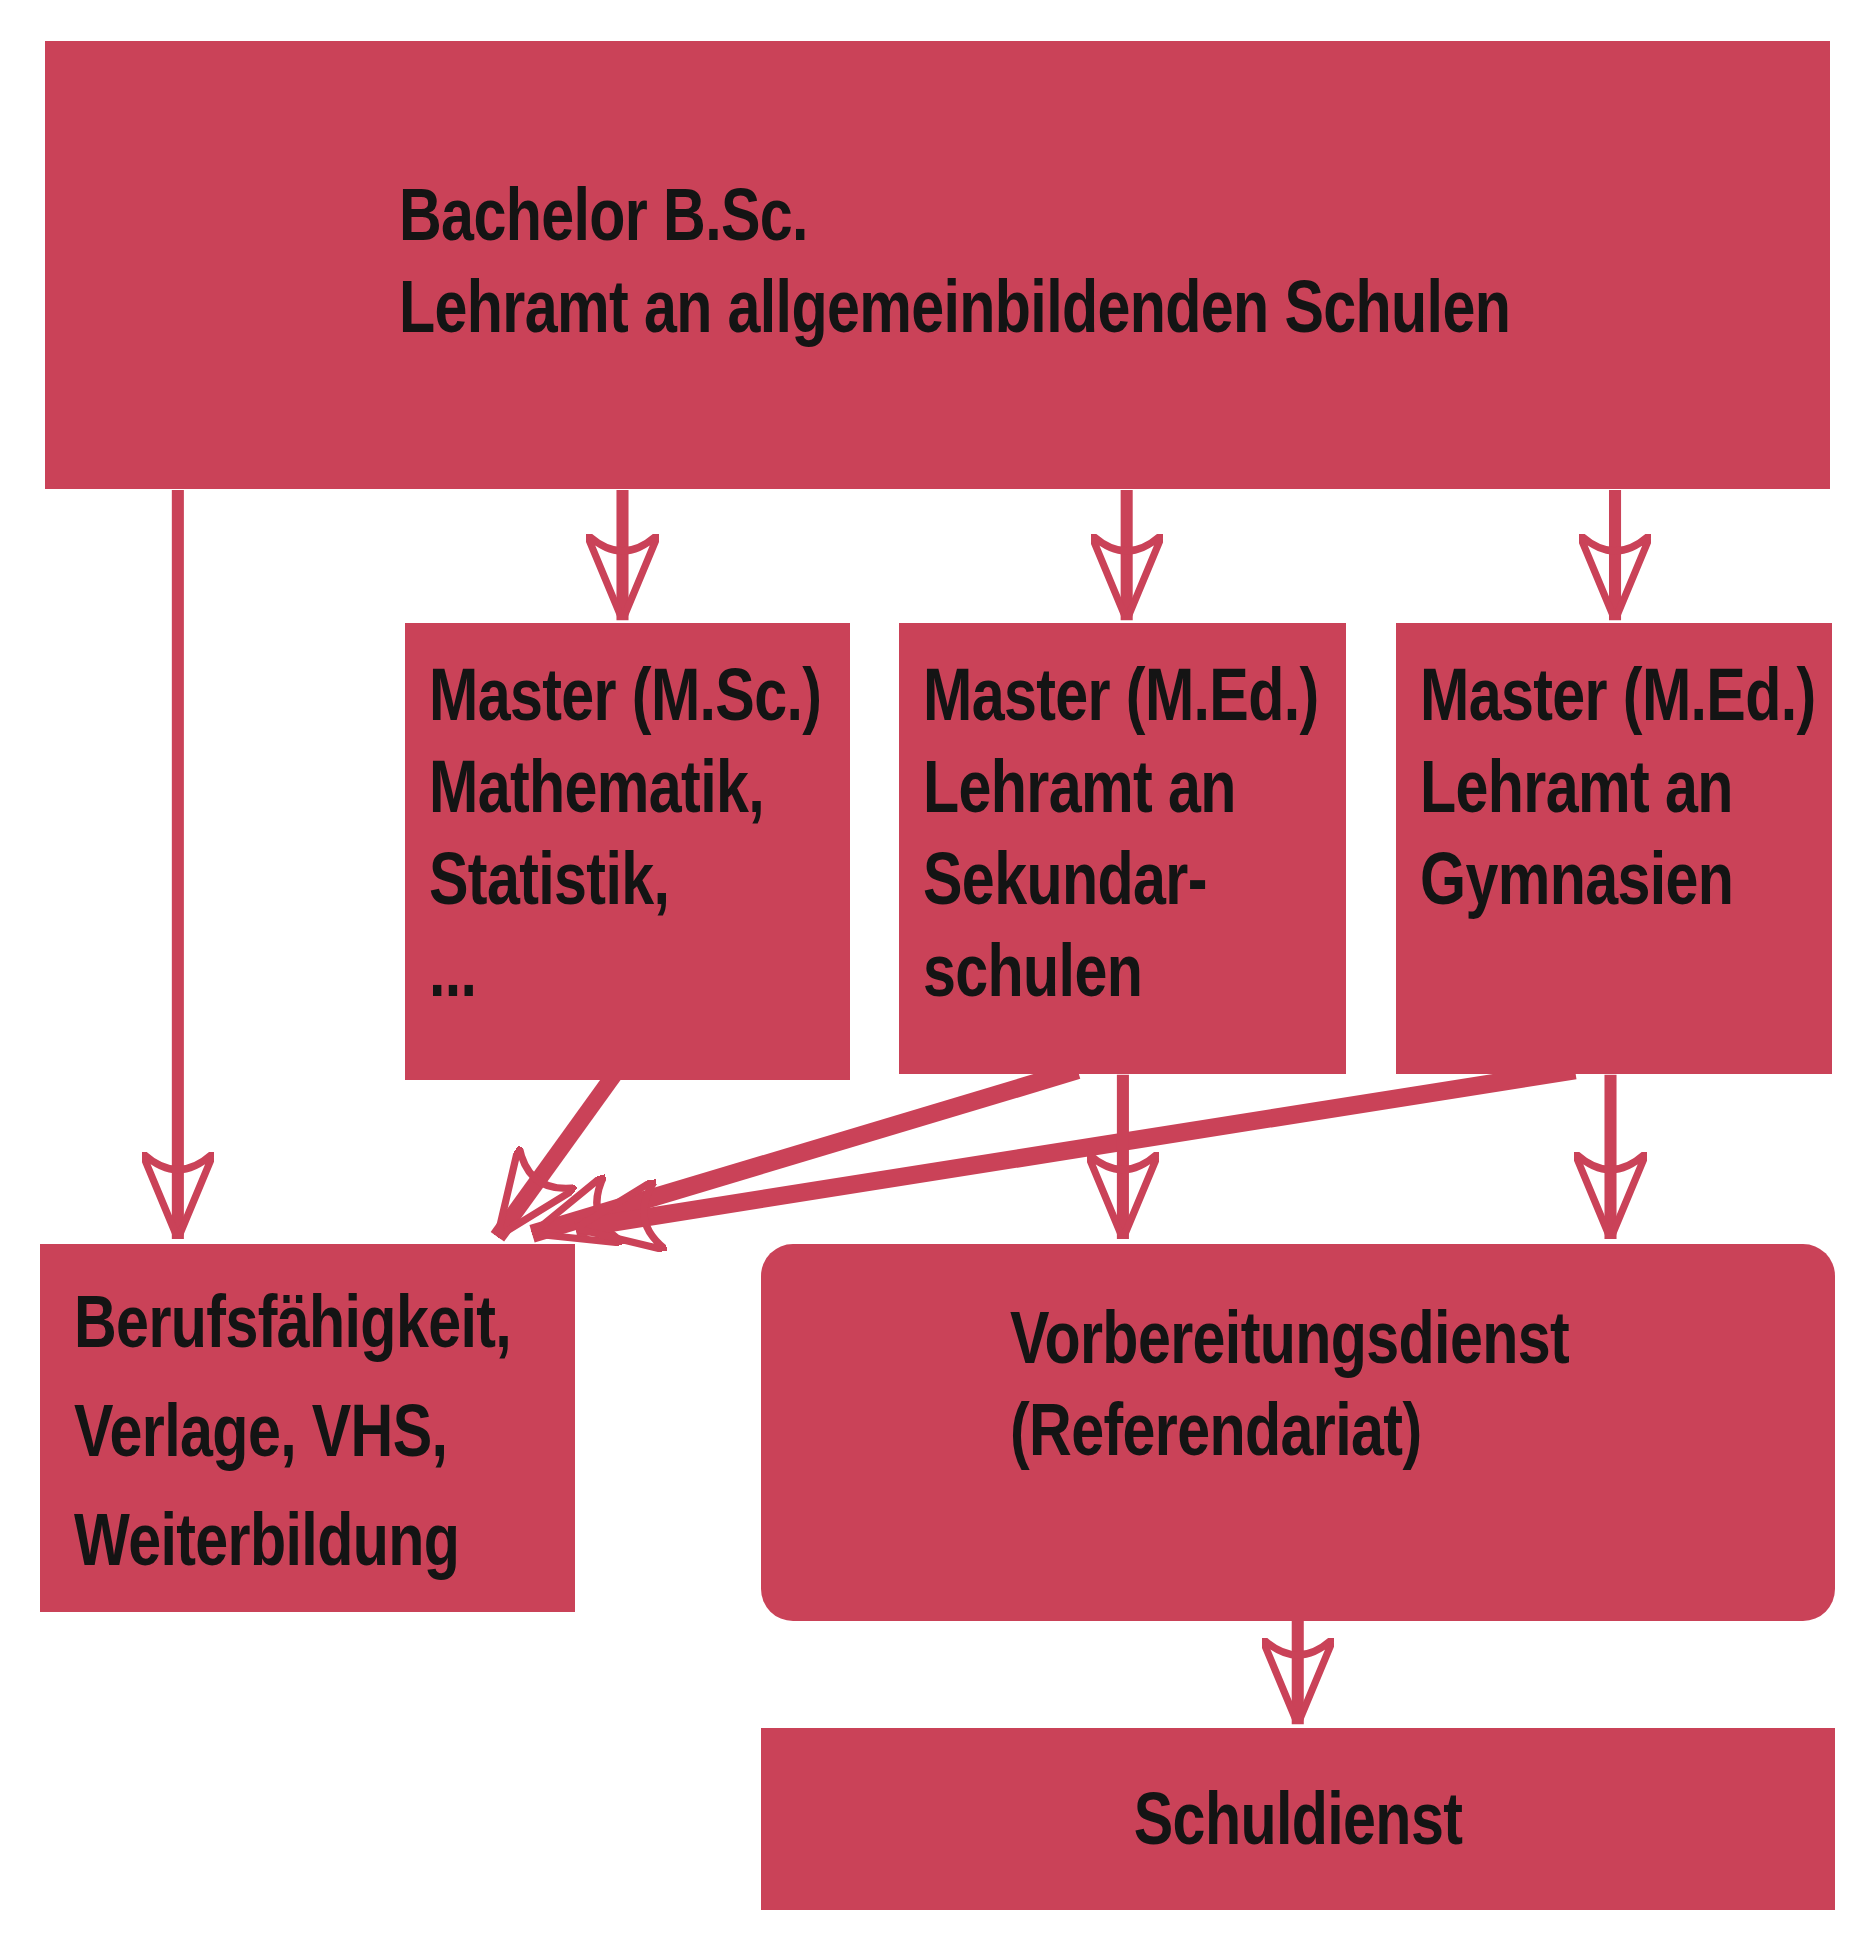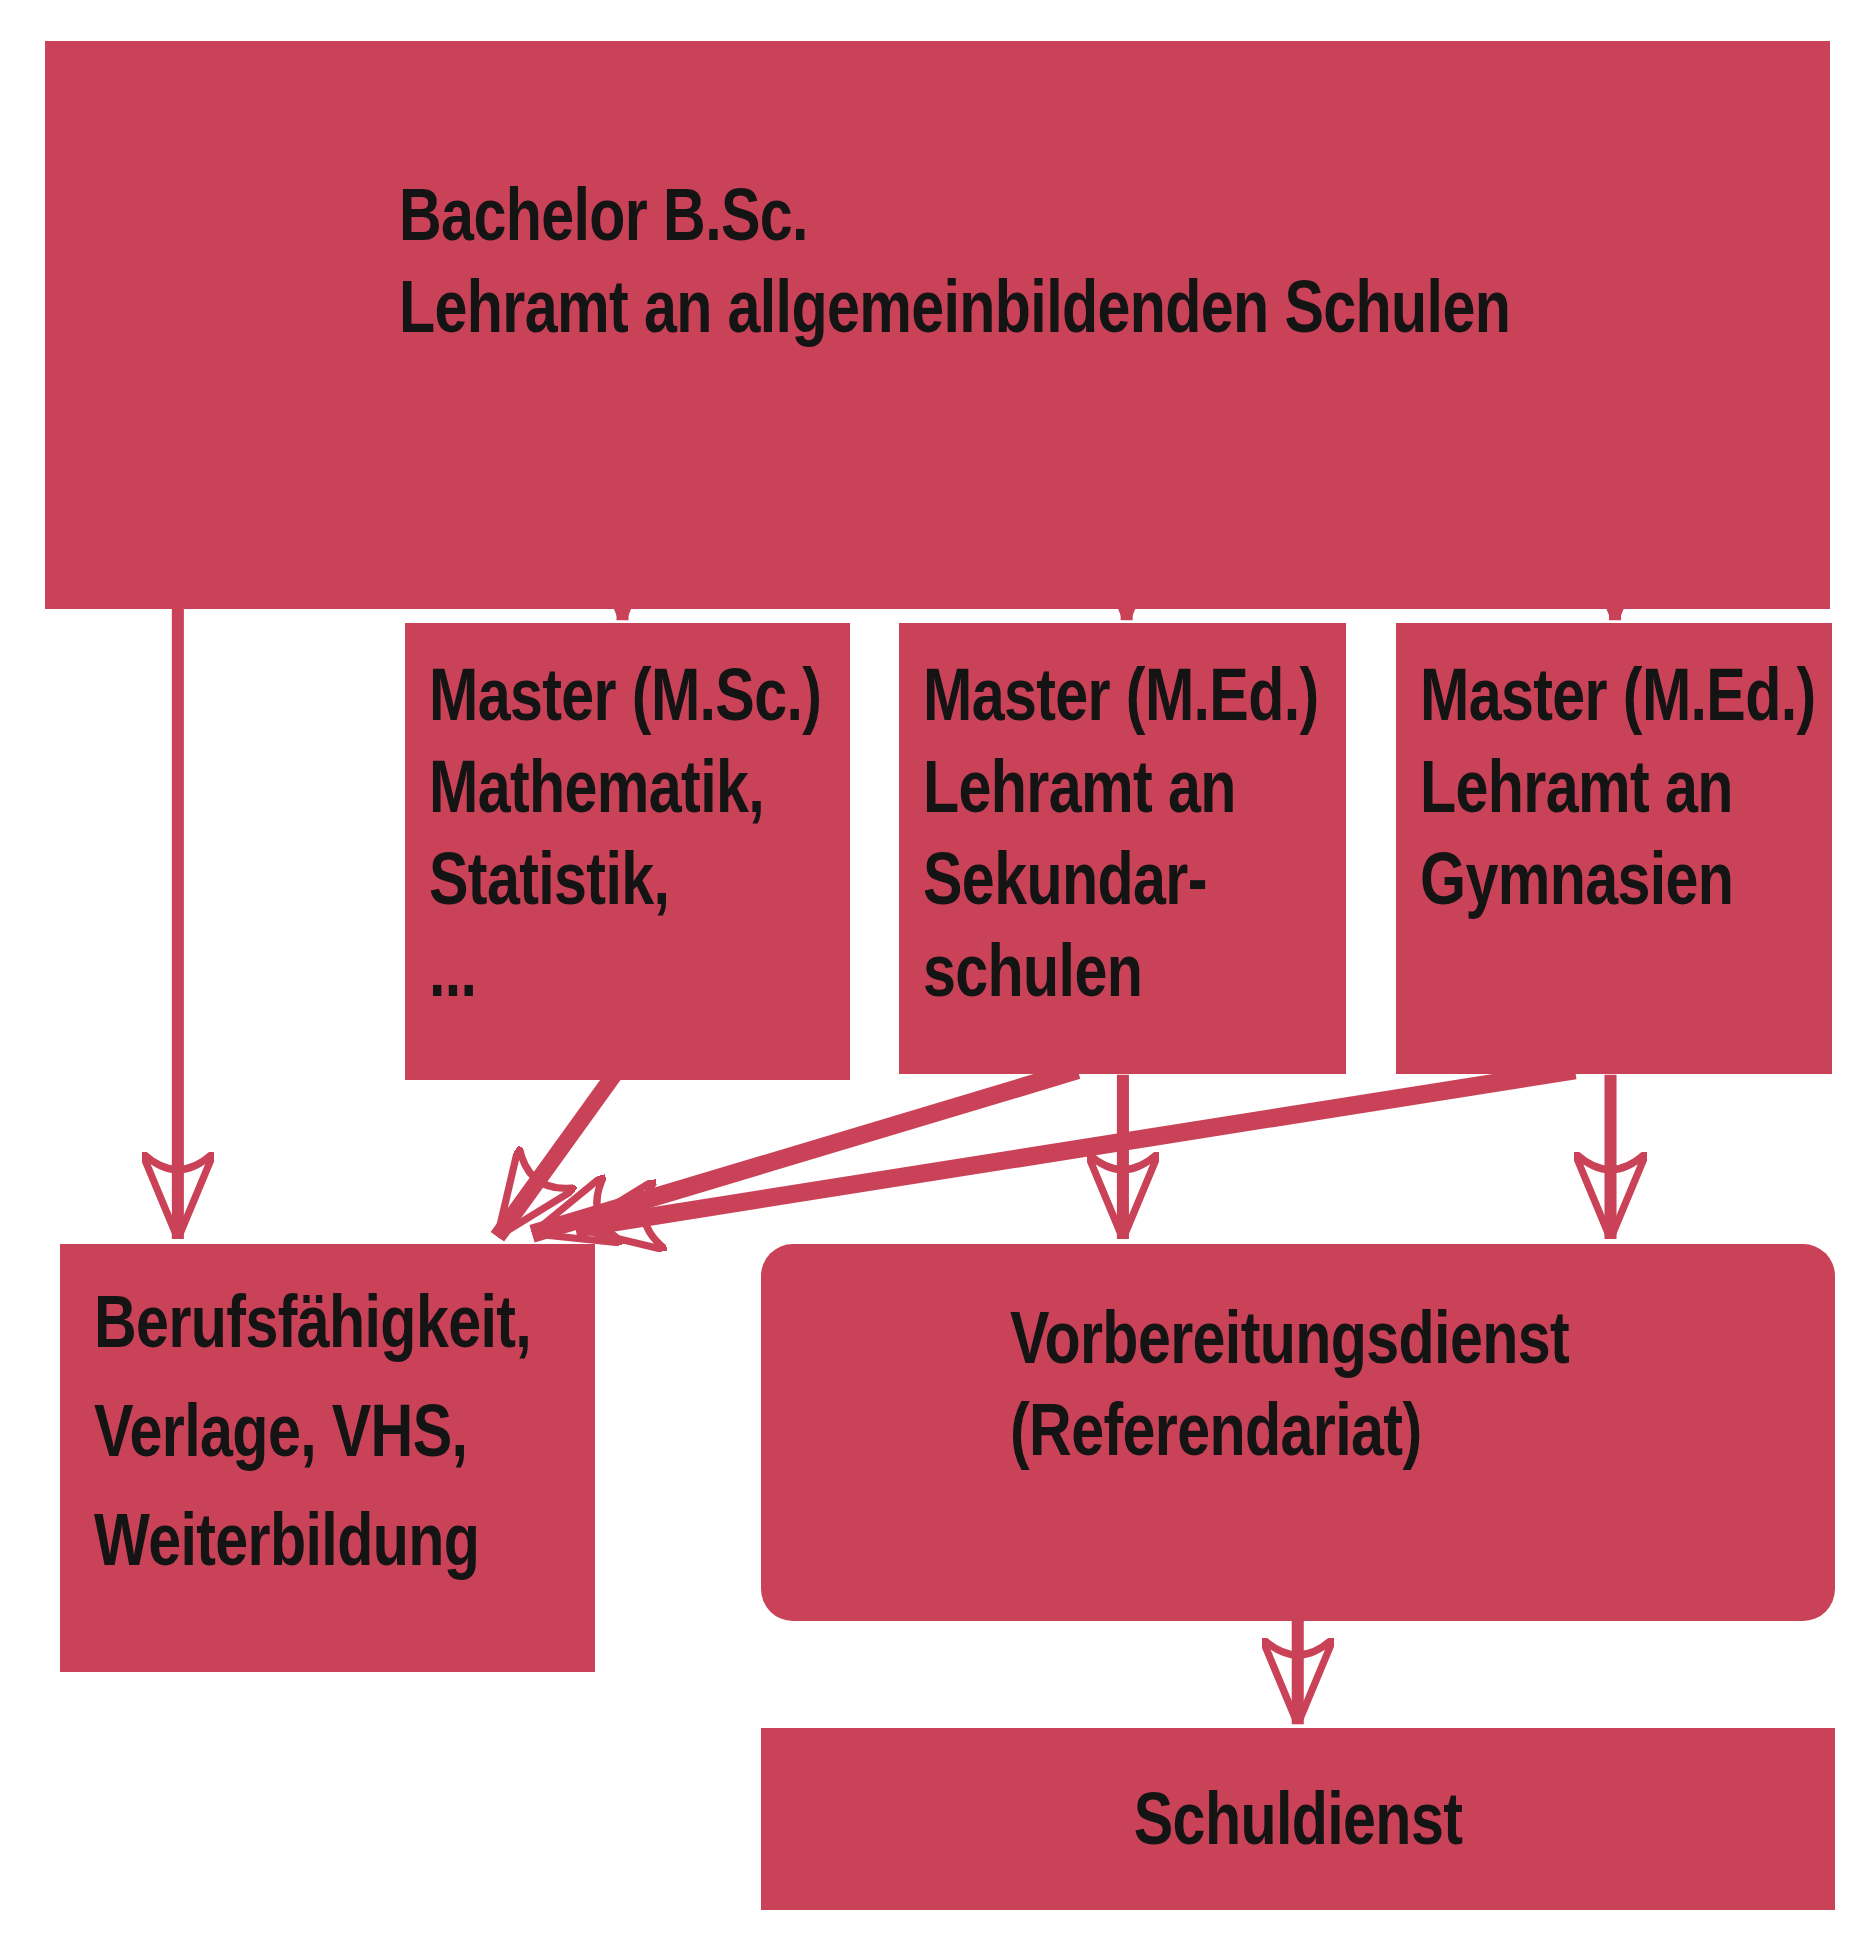--- a/index.html
+++ b/index.html
@@ -25,31 +25,31 @@
     position: absolute;
     font-size: 74px;
     line-height: 92px;
     white-space: nowrap;
     transform: scaleX(0.80);
     transform-origin: 0 0;
     letter-spacing: -0.8px;
   }
   .txt .ln { display: block; }
   
-  .node-bachelor   { left: 45px;   top: 41px;   width: 1785px; height: 568px; }
+  .node-bachelor   { left: 45px;   top: 41px;   width: 1785px; height: 448px; }
   .node-bachelor .txt { left: 354px; top: 128px; }
   
   .node-master-msc { left: 405px;  top: 623px;  width: 445px;  height: 457px; }
   .node-master-msc .txt { left: 24px; top: 26px; }
   .node-master-med-sek { left: 899px; top: 623px; width: 447px; height: 451px; }
   .node-master-med-sek .txt { left: 24px; top: 26px; }
   .node-master-med-gym { left: 1396px; top: 623px; width: 436px; height: 451px; }
   .node-master-med-gym .txt { left: 24px; top: 26px; }
   
-  .node-beruf { left: 60px; top: 1244px; width: 535px; height: 428px; }
+  .node-beruf { left: 40px; top: 1244px; width: 535px; height: 368px; }
   .node-beruf .txt { left: 34px; top: 22.6px; line-height: 109px; }
   .node-vorbereitung { left: 761px; top: 1244px; width: 1074px; height: 377px; border-radius: 32px; }
   .node-vorbereitung .txt { left: 249px; top: 48px; }
   .node-schuldienst { left: 761px; top: 1728px; width: 1074px; height: 182px; }
   .node-schuldienst .txt {
     left: 0; right: 0; top: 45px;
     text-align: center;
     transform-origin: 50% 0;
   }
   .arrows {

